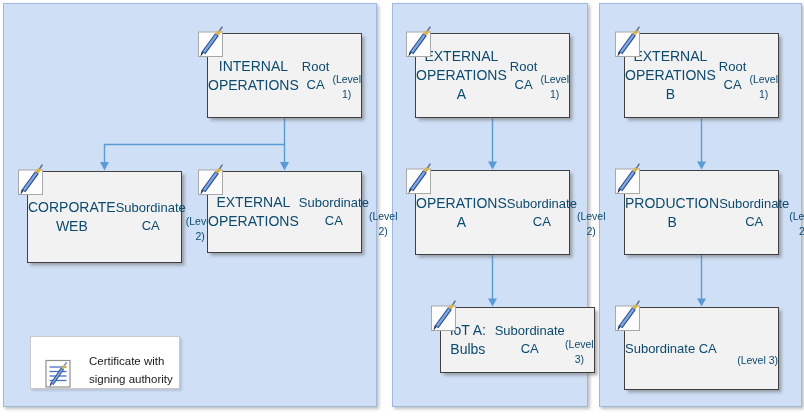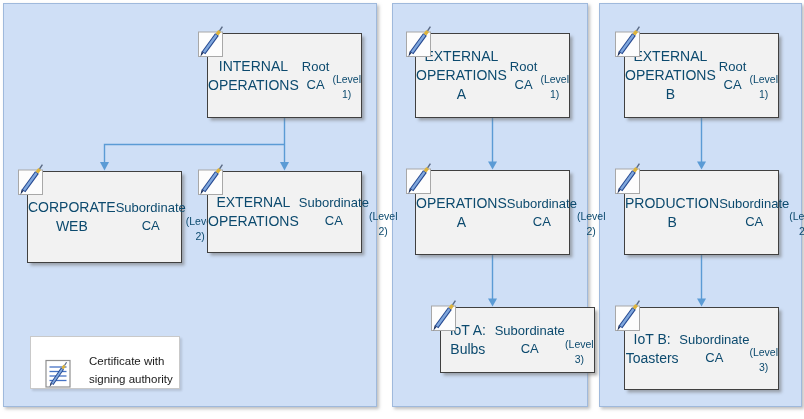--- a/index.html
+++ b/index.html
@@ -187,21 +187,20 @@
       </svg>
     <div class="title">PRODUCTION B</div>
     <div class="subtitle">Subordinate CA</div>
     <div class="level">(Level 2)</div>
   </div>
 
   <div class="node" id="node-8">
     <svg class="corner-icon" viewBox="0 0 28 34">
         <use href="#pen-note"></use>
       </svg>
-    <div class="title">IoT B: Toasters</div>
     <div class="subtitle">Subordinate CA</div>
     <div class="level">(Level 3)</div>
   </div>
 
   <div id="legend">
     <svg class="legend-icon" viewBox="0 0 26 29">
         <use href="#pen-note-lined"></use>
       </svg>
     <div class="legend-text">Certificate with
 signing authority</div>

